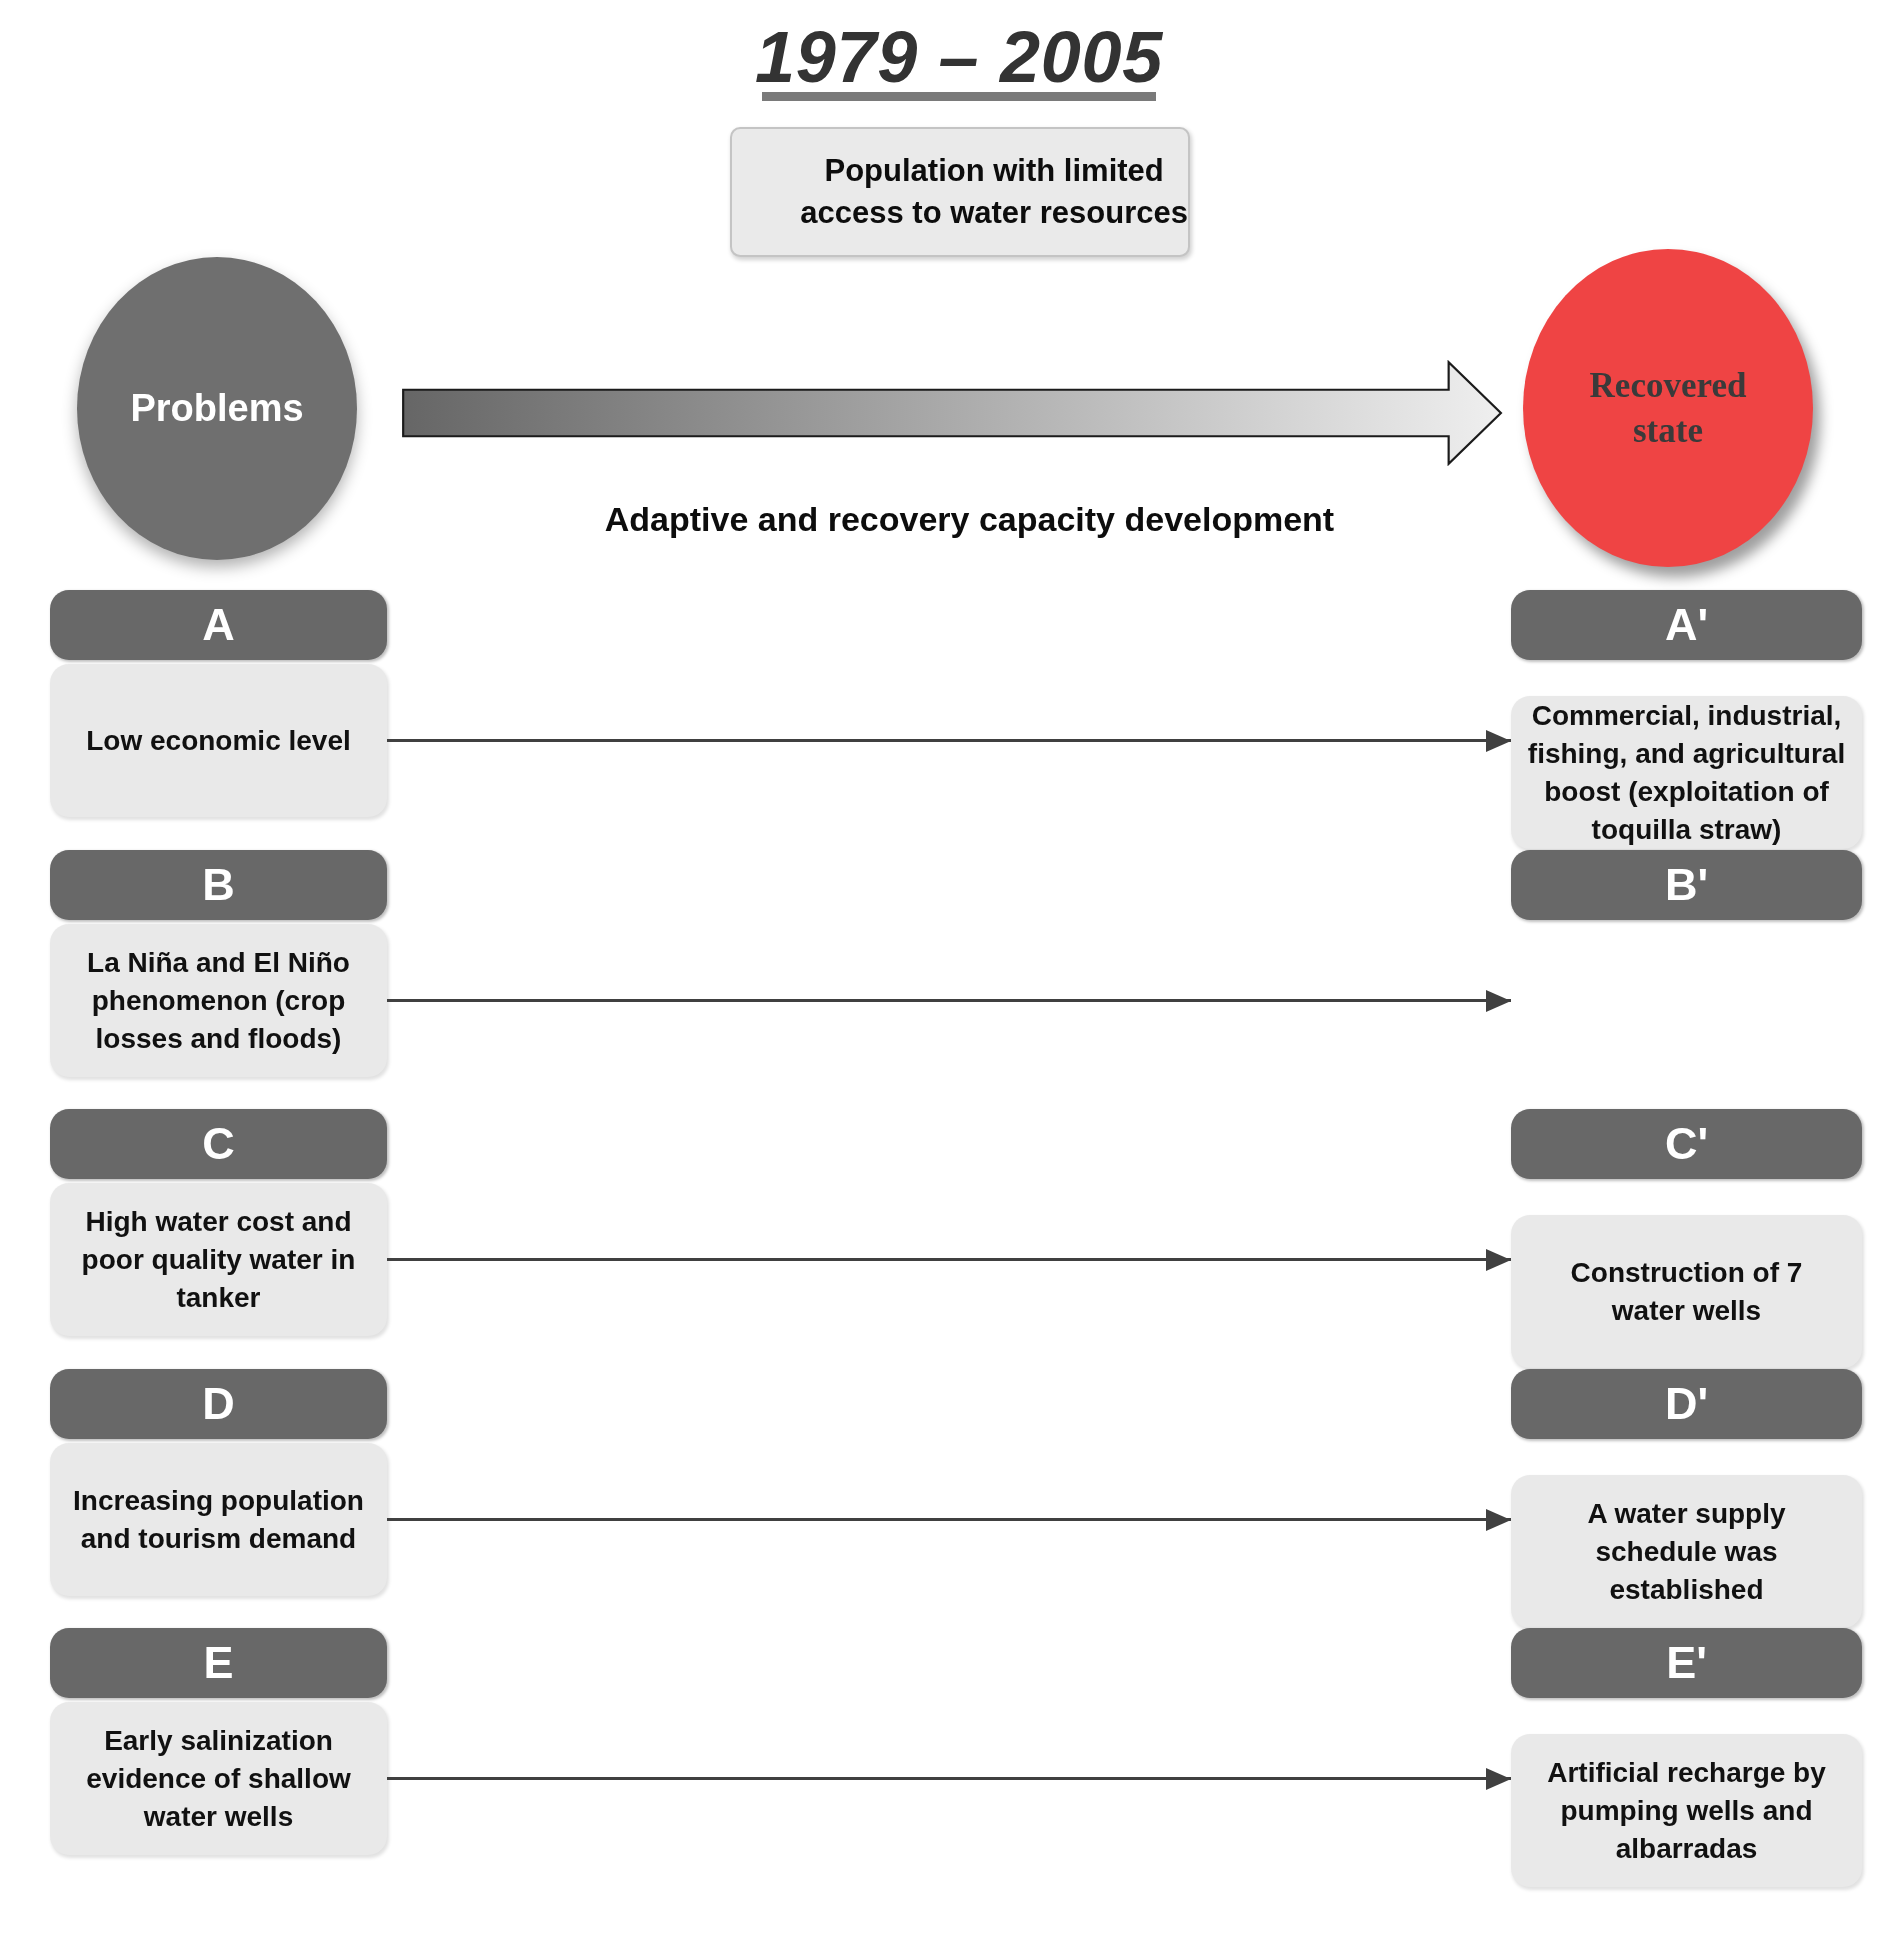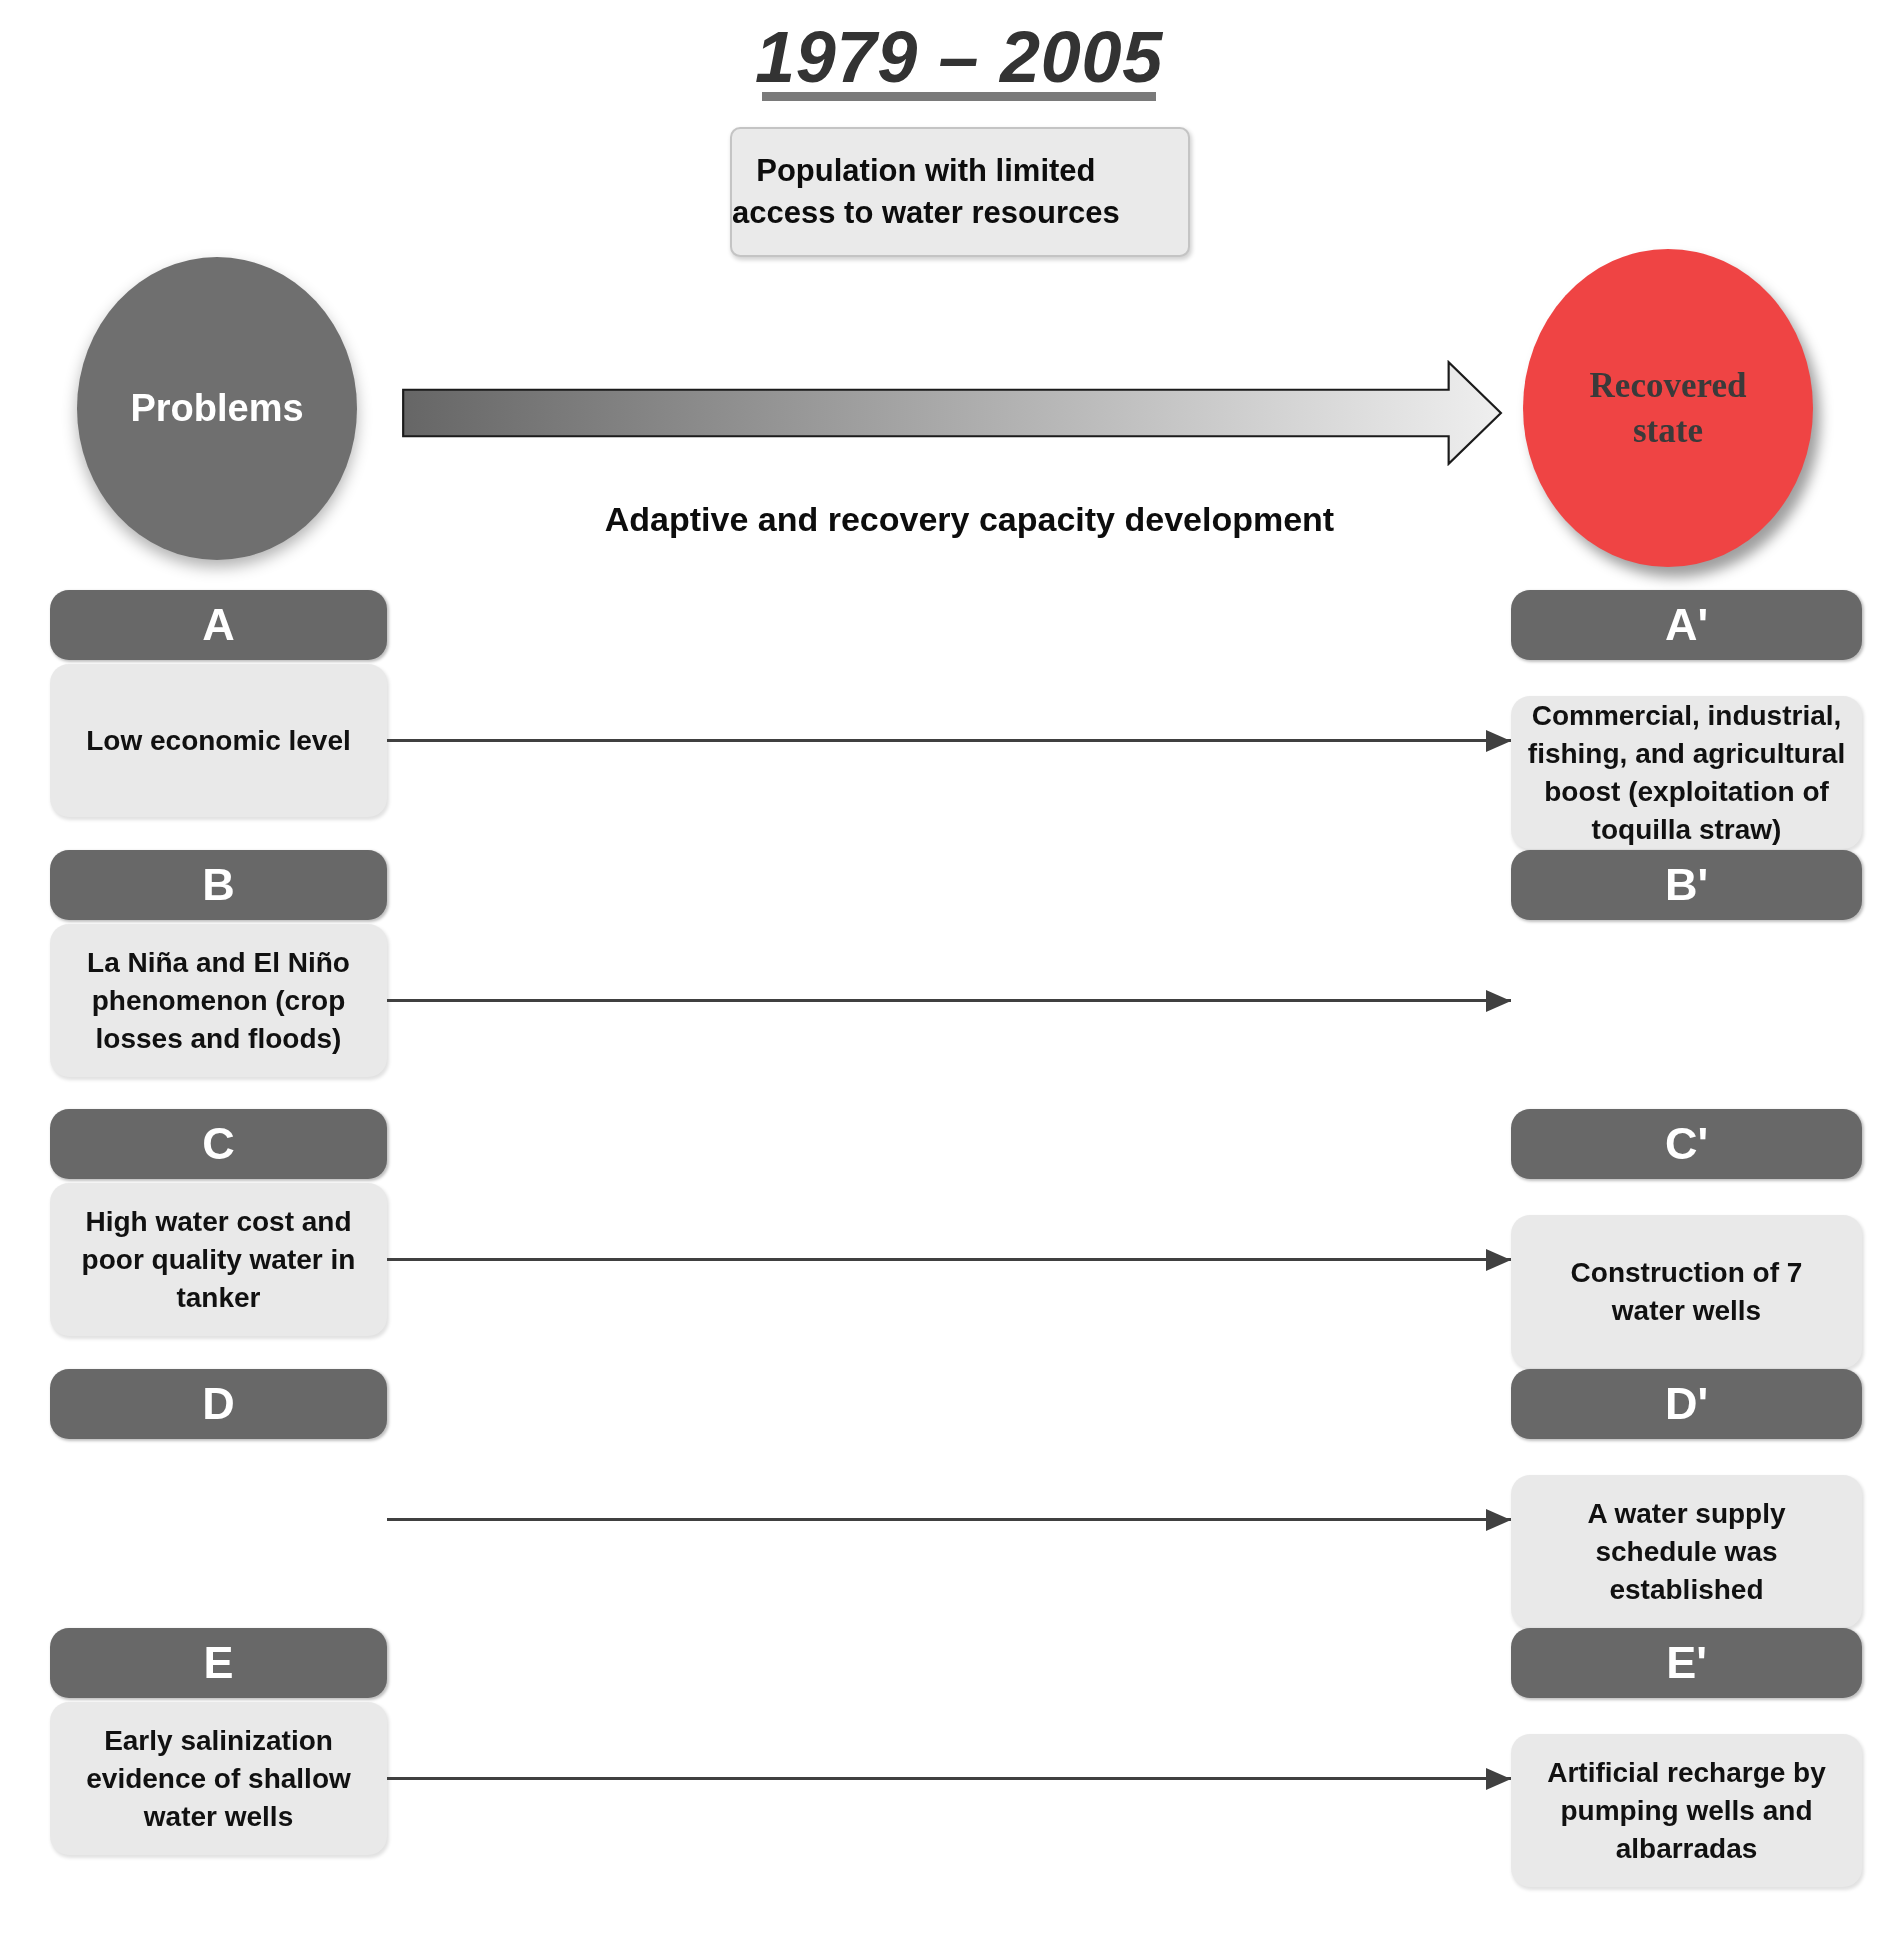--- a/index.html
+++ b/index.html
@@ -20,21 +20,21 @@
   }
   .title-underline{
     position:absolute; left:762px; top:92px; width:394px; height:8.7px;
     background:#7a7a7a;
   }
   .subtitle-box{
     position:absolute; left:730px; top:127px; width:460px; height:130px;
     box-sizing:border-box;
     background:#eaeaea; border:2.2px solid #c4c4c4; border-radius:10.2px;
     box-shadow:1.5px 2.2px 4.4px rgba(0,0,0,0.18);
-    display:flex; align-items:center; justify-content:flex-start;
+    display:flex; align-items:center; justify-content:flex-end;
     font-size:31px; font-weight:bold; line-height:42px; color:#0d0d0d;
     text-align:center; white-space:pre-line;
   }
   
   .circle{
     position:absolute; border-radius:50%;
     display:flex; align-items:center; justify-content:center;
     text-align:center; font-weight:bold;
   }
   .circle.problems{
@@ -176,20 +176,24 @@
     <div class="bdy right">
       <span>Construction of 7
 water wells</span>
     </div>
   </div>
 
   <div class="row" style="top:1369px">
     <div class="hdr left">
       <span>D</span>
     </div>
+    <div class="bdy left">
+      <span>Increasing population
+and tourism demand</span>
+    </div>
     <div class="connector">
         <span class="ah"></span>
       </div>
     <div class="hdr right">
       <span>D'</span>
     </div>
     <div class="bdy right">
       <span>A water supply
 schedule was
 established</span>

